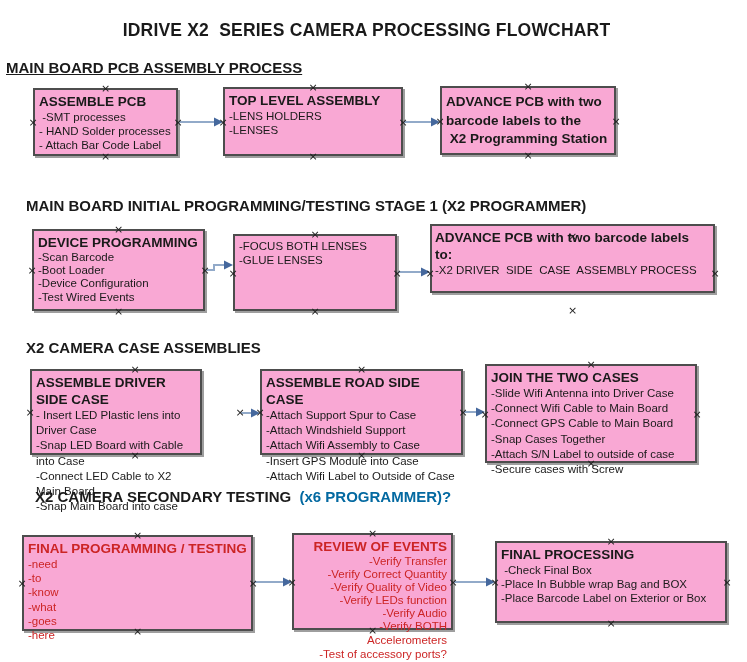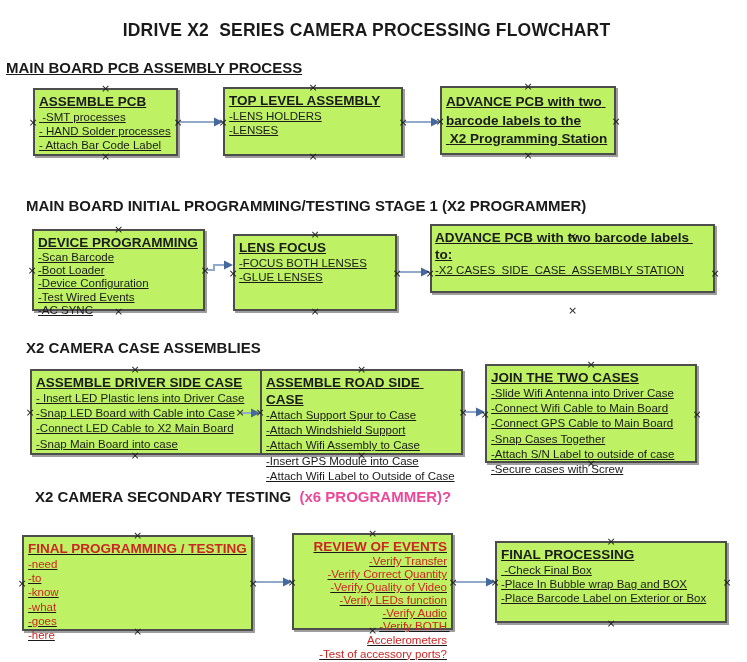--- a/index.html
+++ b/index.html
@@ -12,40 +12,40 @@
     position:absolute;top:20px;left:0;width:733px;text-align:center;
     font-size:17.5px;font-weight:bold;letter-spacing:.2px;white-space:pre-wrap;
   }
   .section-heading{
     position:absolute;font-size:15px;font-weight:bold;white-space:pre-wrap;
   }
   #heading-1{left:6px;top:59px;text-decoration:underline;}
   #heading-2{left:26px;top:197px;}
   #heading-3{left:26px;top:339px;text-align:center;}
   #heading-4{left:35px;top:488px;}
-  .heading-red{color:#ec4899;}
+  .heading-red{color:#0369a1;}
   .fc-box{
-    position:absolute;background:#bef264;border:2px solid #4d4d4d;
+    position:absolute;background:#f9a8d4;border:2px solid #4d4d4d;
     box-shadow:2px 2px 0 0 #9e9e9e;box-sizing:border-box;
-    padding:3px 4px 6px 4px;overflow:visible;z-index:2;text-decoration:underline;
+    padding:3px 4px 6px 4px;overflow:visible;z-index:2;
   }
   .fc-header{font-size:13.5px;font-weight:bold;line-height:17px;white-space:pre-wrap;}
   .fc-item{font-size:11.5px;line-height:14px;white-space:pre-wrap;}
   .lh13 .fc-item{line-height:13.2px;}
   .lh14 .fc-item{line-height:14.2px;}
   .lh15 .fc-item{line-height:15.2px;}
   .red-box .fc-header,.red-box .fc-item{color:#cc2525;}
   #box-r1a{left:33px;top:88px;width:145px;height:68px;}
   #box-r1b{left:223px;top:87px;width:180px;height:69px;}
   #box-r1c{left:440px;top:86px;width:176px;height:69px;padding-top:5px;}
   #box-r1c .fc-header{line-height:18.5px;}
   #box-r2a{left:32px;top:229px;width:173px;height:82px;}
   #box-r2b{left:233px;top:234px;width:164px;height:77px;}
   #box-r2c{left:430px;top:224px;width:285px;height:69px;padding-left:3px;}
-  #box-r3a{left:30px;top:369px;width:232px;height:86px;}
+  #box-r3a{left:30px;top:369px;width:172px;height:86px;}
   #box-r3b{left:260px;top:369px;width:203px;height:86px;}
   #box-r3c{left:485px;top:364px;width:212px;height:99px;}
   #box-r4a{left:22px;top:535px;width:231px;height:96px;}
   #box-r4b{left:292px;top:533px;width:161px;height:97px;text-align:right;}
   #box-r4b .fc-item{line-height:13.1px;}
   #box-r4c{left:495px;top:541px;width:232px;height:82px;}
   .overflow-item{margin-top:1px;}
   .arrow-layer{position:absolute;left:0;top:0;width:747px;height:662px;pointer-events:none;z-index:3;}
   .handle{
     position:absolute;transform:translate(-50%,-50%);
@@ -80,30 +80,28 @@
     <div class="fc-header">ADVANCE PCB with two barcode labels to the
  X2 Programming Station</div>
   </div>
 
   <div class="fc-box lh13" id="box-r2a">
     <div class="fc-header">DEVICE PROGRAMMING</div>
     <div class="fc-item">-Scan Barcode</div>
     <div class="fc-item">-Boot Loader</div>
     <div class="fc-item">-Device Configuration</div>
     <div class="fc-item">-Test Wired Events</div>
-    <div class="fc-item">-AC SYNC</div>
   </div>
   <div class="fc-box lh14" id="box-r2b">
-    <div class="fc-header">LENS FOCUS</div>
     <div class="fc-item">-FOCUS BOTH LENSES</div>
     <div class="fc-item">-GLUE LENSES</div>
   </div>
   <div class="fc-box lh14" id="box-r2c">
     <div class="fc-header">ADVANCE PCB with two barcode labels to:</div>
-    <div class="fc-item">-X2 CASES  SIDE  CASE  ASSEMBLY STATION</div>
+    <div class="fc-item">-X2 DRIVER  SIDE  CASE  ASSEMBLY PROCESS</div>
   </div>
 
   <div class="fc-box lh15" id="box-r3a">
     <div class="fc-header">ASSEMBLE DRIVER SIDE CASE</div>
     <div class="fc-item">- Insert LED Plastic lens into Driver Case</div>
     <div class="fc-item">-Snap LED Board with Cable into Case</div>
     <div class="fc-item">-Connect LED Cable to X2 Main Board</div>
     <div class="fc-item">-Snap Main Board into case</div>
   </div>
   <div class="fc-box lh15" id="box-r3b">

